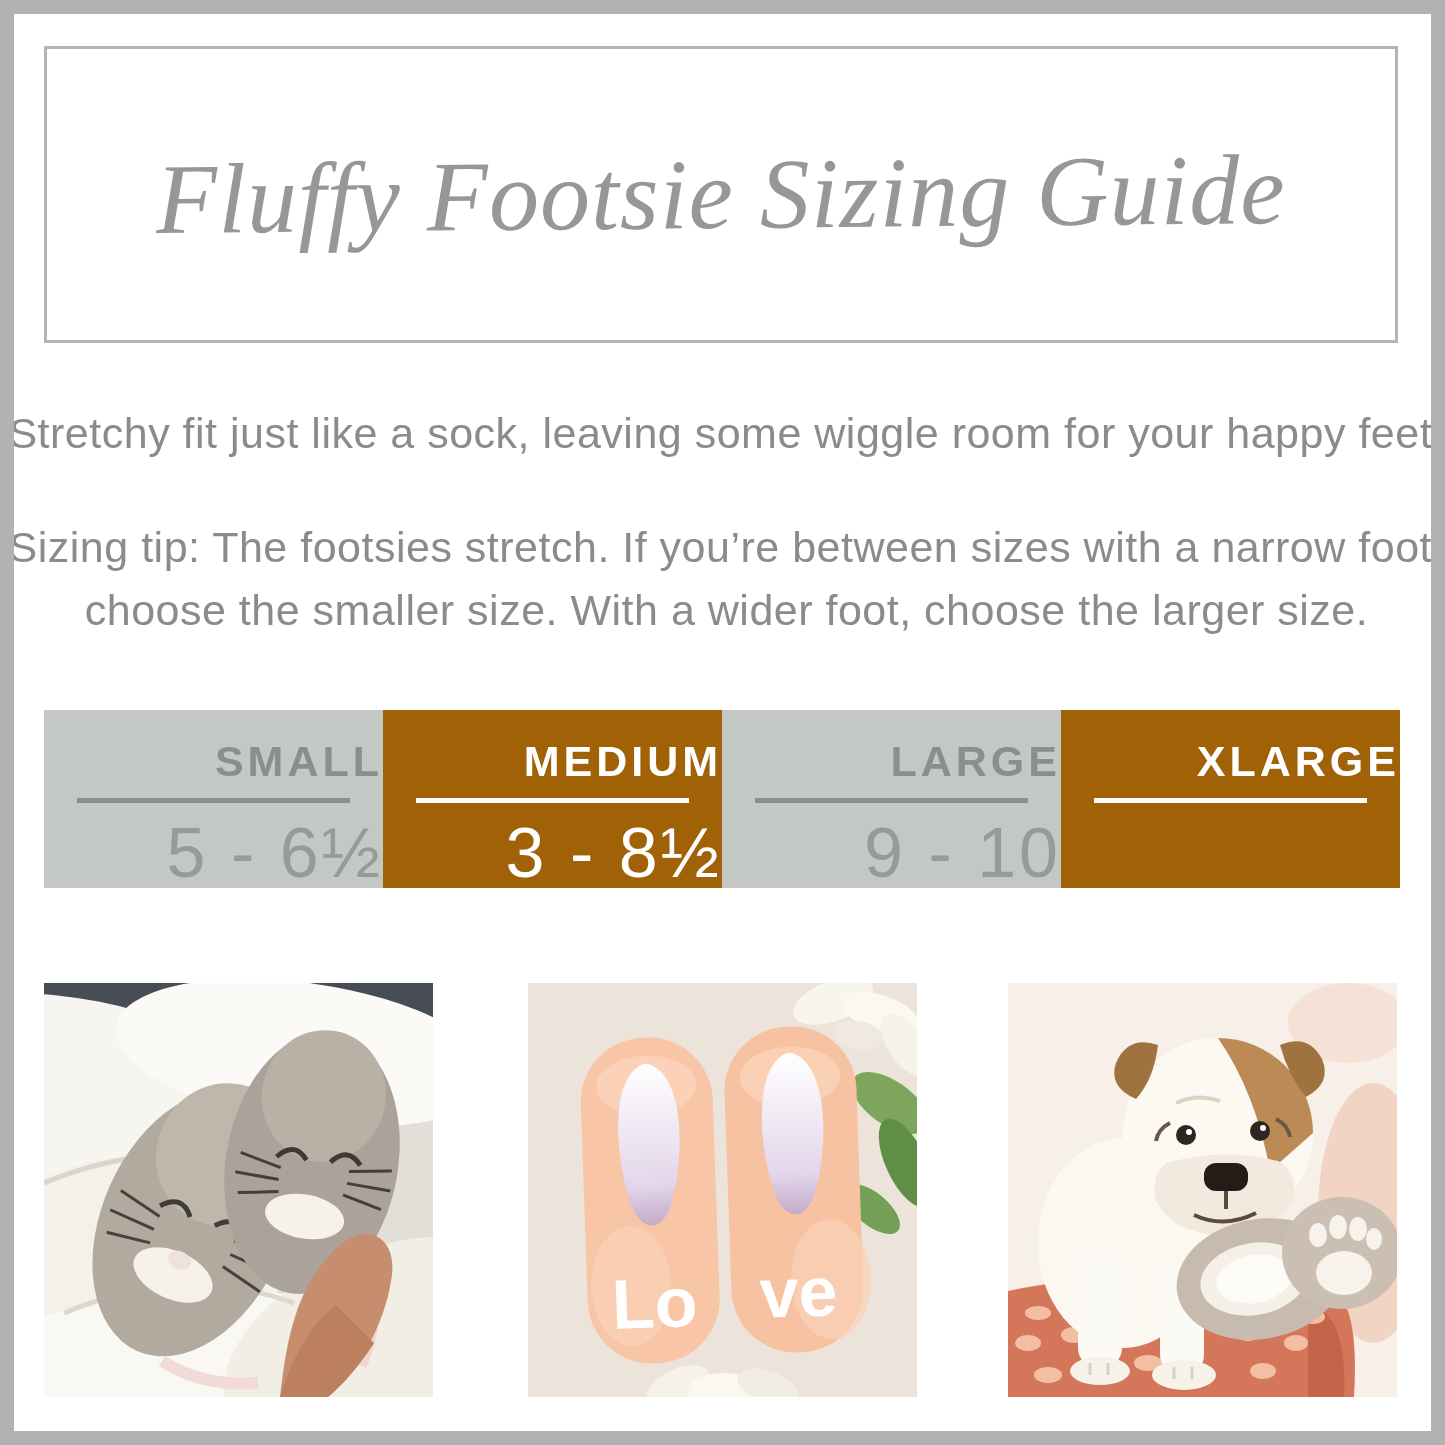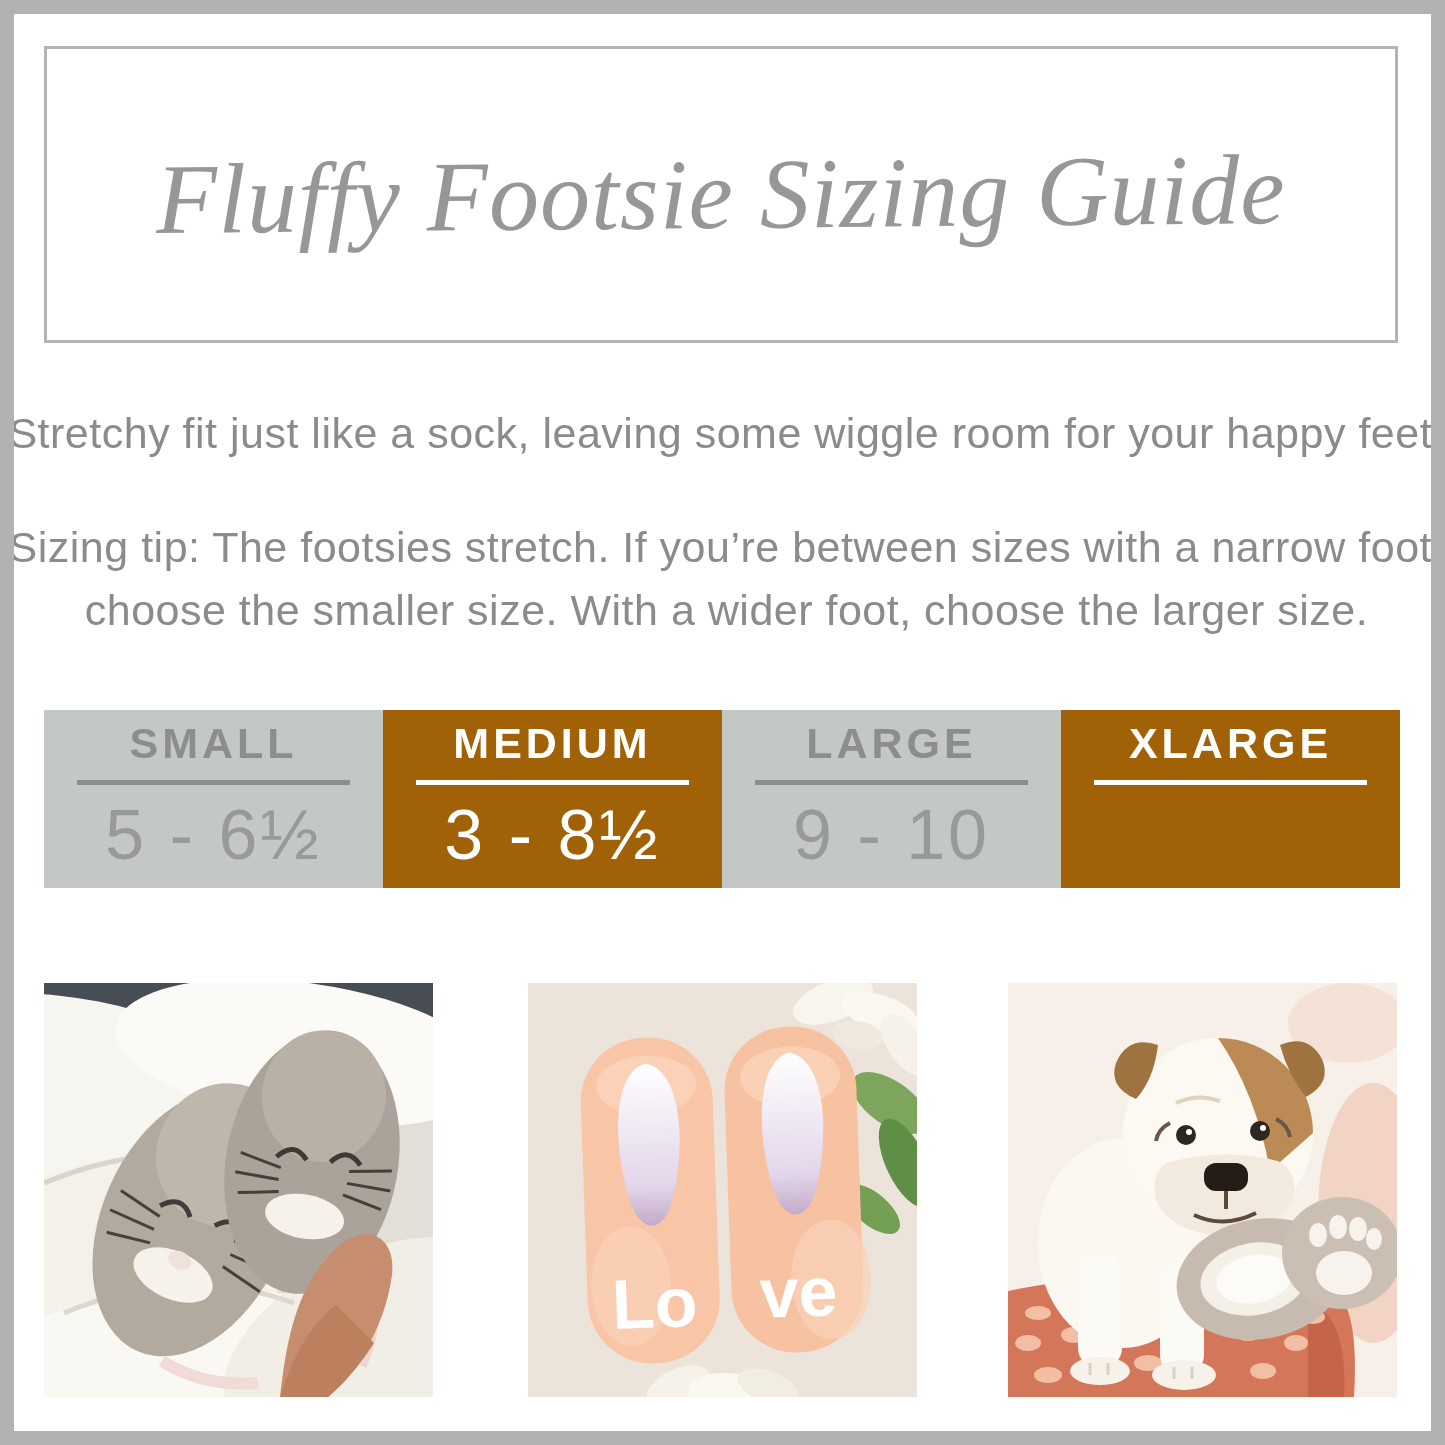--- a/index.html
+++ b/index.html
@@ -50,22 +50,22 @@
   }
   .tip span{display:block;}
   
   .size-table{
     position:absolute;left:44px;top:710px;
     width:1356px;height:178px;
     display:flex;
   }
   .size-cell{
     flex:1 1 0;
-    text-align:center;
-    padding-top:9px;
+    text-align:right;
+    padding-top:27px;
     box-sizing:border-box;
   }
   .size-cell.light{background:#c3c8c5;}
   .size-cell.dark{background:#a16207;}
   .size-label{
     font-size:43px;font-weight:700;letter-spacing:4px;
     color:#8b8e8c;line-height:48px;
   }
   .size-cell.dark .size-label{color:#ffffff;}
   .divider{

